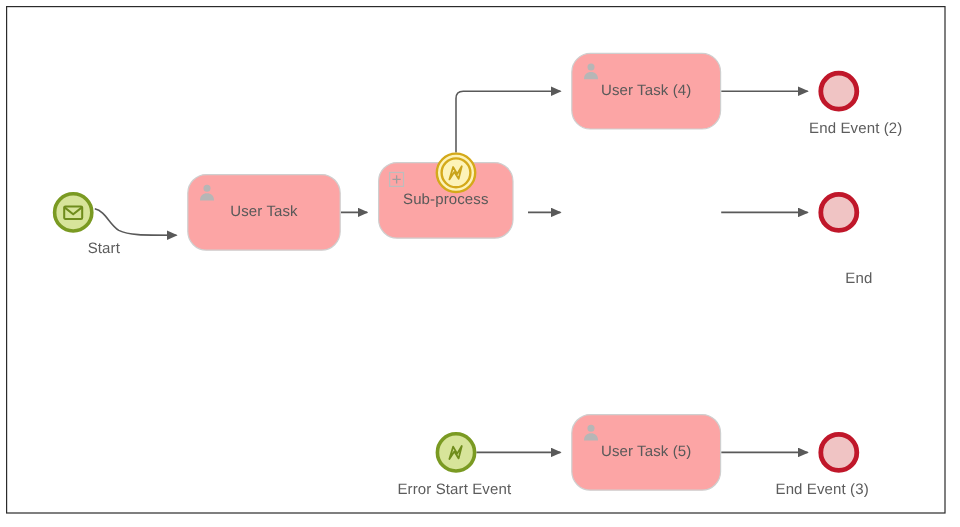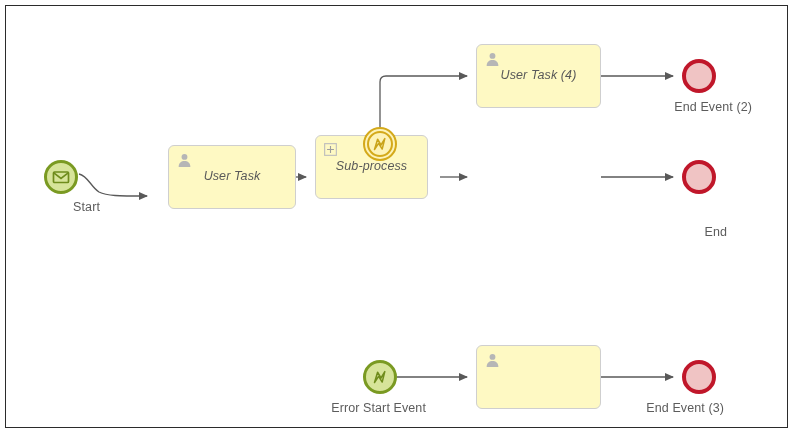--- a/index.html
+++ b/index.html
@@ -38,31 +38,30 @@
     width: 781px;
     height: 421px;
     pointer-events: none;
   }
   
   .bpmn-node {
     position: absolute;
     box-sizing: border-box;
   }
   .task-box {
-    background: #fef9c3;
+    background: #fca5a5;
     border: 1px solid #cfcfcf;
-    border-radius: 6px;
+    border-radius: 16px;
     box-sizing: border-box;
     width: 100%;
     height: 100%;
     display: flex;
     align-items: center;
     justify-content: center;
     position: relative;
-    font-style: italic;
   }
   .task-label {
     font-size: 12.5px;
     color: #595959;
     text-align: center;
     line-height: 1.25;
     padding: 0 8px;
     letter-spacing: .1px;
   }
   .task-icon {
@@ -163,21 +162,21 @@
     </svg>
 
     <div class="event event-start bpmn-node" style="left:38px; top:154px;">
       <svg class="event-glyph" viewBox="0 0 20 20" xmlns="http://www.w3.org/2000/svg">
         <rect x="2.5" y="5" width="15" height="10.5" rx="1" fill="none" stroke="#6f8c1c" stroke-width="1.7"></rect>
         <path d="M2.5,5.6 L10,11.5 L17.5,5.6" fill="none" stroke="#6f8c1c" stroke-width="1.7"></path>
       </svg>
     </div>
     <div class="node-label" style="left:16px; top:194px; width:78px;">Start</div>
 
-    <div class="bpmn-node" style="left:162px; top:139px; width:128px; height:64px;">
+    <div class="bpmn-node" style="left:150px; top:139px; width:128px; height:64px;">
       <div class="task-box">
         <svg class="task-icon" viewBox="0 0 18 18" xmlns="http://www.w3.org/2000/svg">
           <circle cx="9" cy="5.2" r="3.1" fill="#b6b6b6"></circle>
           <path d="M2.8,16 C2.8,11.6 5.6,9.6 9,9.6 C12.4,9.6 15.2,11.6 15.2,16 Z" fill="#b6b6b6"></path>
         </svg>
         <span class="task-label">User Task</span>
       </div>
     </div>
 
     <div class="bpmn-node" style="left:309px; top:129px; width:113px; height:64px;">
@@ -220,20 +219,21 @@
       </svg>
     </div>
     <div class="node-label" style="left:300px; top:395px; width:120px;">Error Start Event</div>
 
     <div class="bpmn-node" style="left:470px; top:339px; width:125px; height:64px;">
       <div class="task-box">
         <svg class="task-icon" viewBox="0 0 18 18" xmlns="http://www.w3.org/2000/svg">
           <circle cx="9" cy="5.2" r="3.1" fill="#b6b6b6"></circle>
           <path d="M2.8,16 C2.8,11.6 5.6,9.6 9,9.6 C12.4,9.6 15.2,11.6 15.2,16 Z" fill="#b6b6b6"></path>
         </svg>
+        <span class="task-label">User Task (5)</span>
       </div>
     </div>
 
     <div class="event event-end bpmn-node" style="left:676px; top:354px;"></div>
     <div class="node-label" style="left:612px; top:395px; width:106px;">End Event (3)</div>
 
   </div>
 </div>
 
 </body></html>

